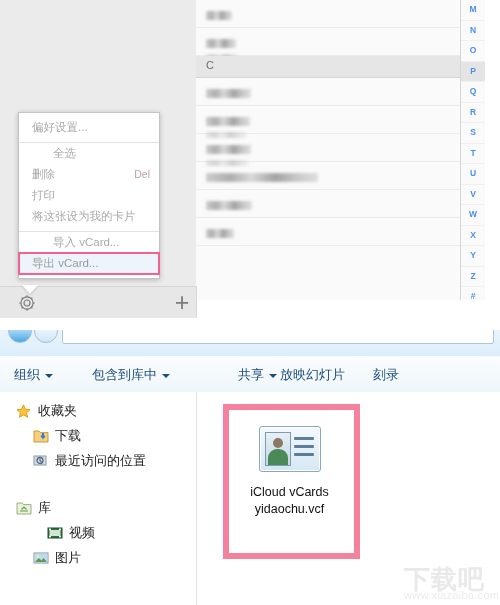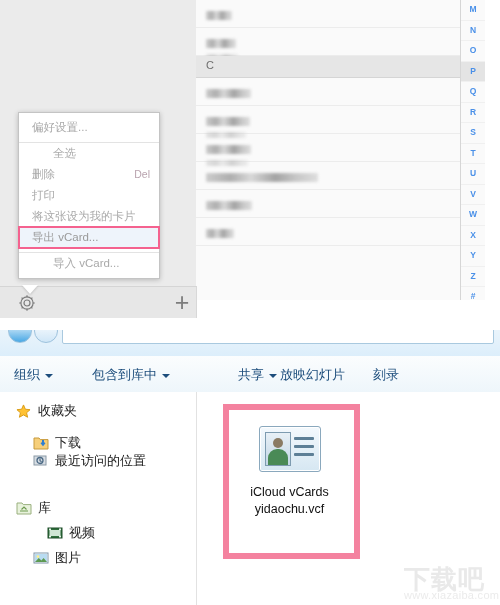--- a/index.html
+++ b/index.html
@@ -249,22 +249,22 @@
     </div>
     <div class="ct-plus">+</div>
   </div>
 
   <div id="ctx-menu">
       <div class="mi"><span>偏好设置...</span></div>
       <div class="mi sep-top spacer-top"><span>全选</span></div>
       <div class="mi"><span>删除</span><span class="shortcut">Del</span></div>
       <div class="mi"><span>打印</span></div>
       <div class="mi"><span>将这张设为我的卡片</span></div>
+      <div class="mi sep-top spacer-top"><span>导入 vCard...</span></div>
       <div class="mi highlight"><span>导出 vCard...</span></div>
-      <div class="mi sep-top spacer-top"><span>导入 vCard...</span></div>
     </div>
   <div id="ctx-tail"></div>
 </div>
 
 <div id="divider"></div>
 
 <div id="explorer">
 
   <div class="ex-navbar">
     <div class="navcircle back"></div>
@@ -278,21 +278,21 @@
       <div class="tb-item" style="left: 200px; margin-left: 38px;"><span>共享</span><span class="caret"></span></div>
       <div class="tb-item" style="left: 280px;"><span>放映幻灯片</span></div>
       <div class="tb-item" style="left: 373px;"><span>刻录</span></div>
     </div>
 
   <div class="ex-body">
     <div class="ex-sidebar" id="ex-sidebar">
         <div class="sb-item" style="left: 16px; top: 8px;"><span class="sb-icon"><svg width="15" height="14" viewBox="0 0 16 15">
               <polygon points="8,1 10,5.6 15,6.1 11.3,9.4 12.4,14.2 8,11.7 3.6,14.2 4.7,9.4 1,6.1 6,5.6" fill="#ffc233" stroke="#d79a12" stroke-width="1"></polygon>
             </svg></span><span>收藏夹</span></div>
-        <div class="sb-item" style="left: 33px; top: 40px;"><span class="sb-icon"><svg width="16" height="14" viewBox="0 0 16 14">
+        <div class="sb-item" style="left: 33px; top: 33px;"><span class="sb-icon"><svg width="16" height="14" viewBox="0 0 16 14">
               <path d="M1 2h5l1.3 1.6H15V13H1z" fill="#f6cf7a" stroke="#c79a3c" stroke-width="1"></path>
               <path d="M10 4v4M8.3 6.6L10 8.6 11.7 6.6" stroke="#2e7ed1" stroke-width="2" fill="none"></path>
             </svg></span><span>下载</span></div>
         <div class="sb-item" style="left: 33px; top: 58px;"><span class="sb-icon"><svg width="16" height="14" viewBox="0 0 16 14">
               <rect x="1" y="2" width="12" height="9" fill="#d7dde3" stroke="#8a99a6" stroke-width="1"></rect>
               <circle cx="7" cy="6.5" r="3" fill="none" stroke="#4d6b86" stroke-width="1.3"></circle>
               <path d="M7 4.5v2.2l1.6 1" stroke="#4d6b86" stroke-width="1.2" fill="none"></path>
             </svg></span><span>最近访问的位置</span></div>
         <div class="sb-item" style="left: 16px; top: 105px;"><span class="sb-icon"><svg width="16" height="14" viewBox="0 0 16 14">
               <path d="M1 2h5l1.3 1.6H15V13H1z" fill="#e8f2dc" stroke="#9ab07e" stroke-width="1"></path>

